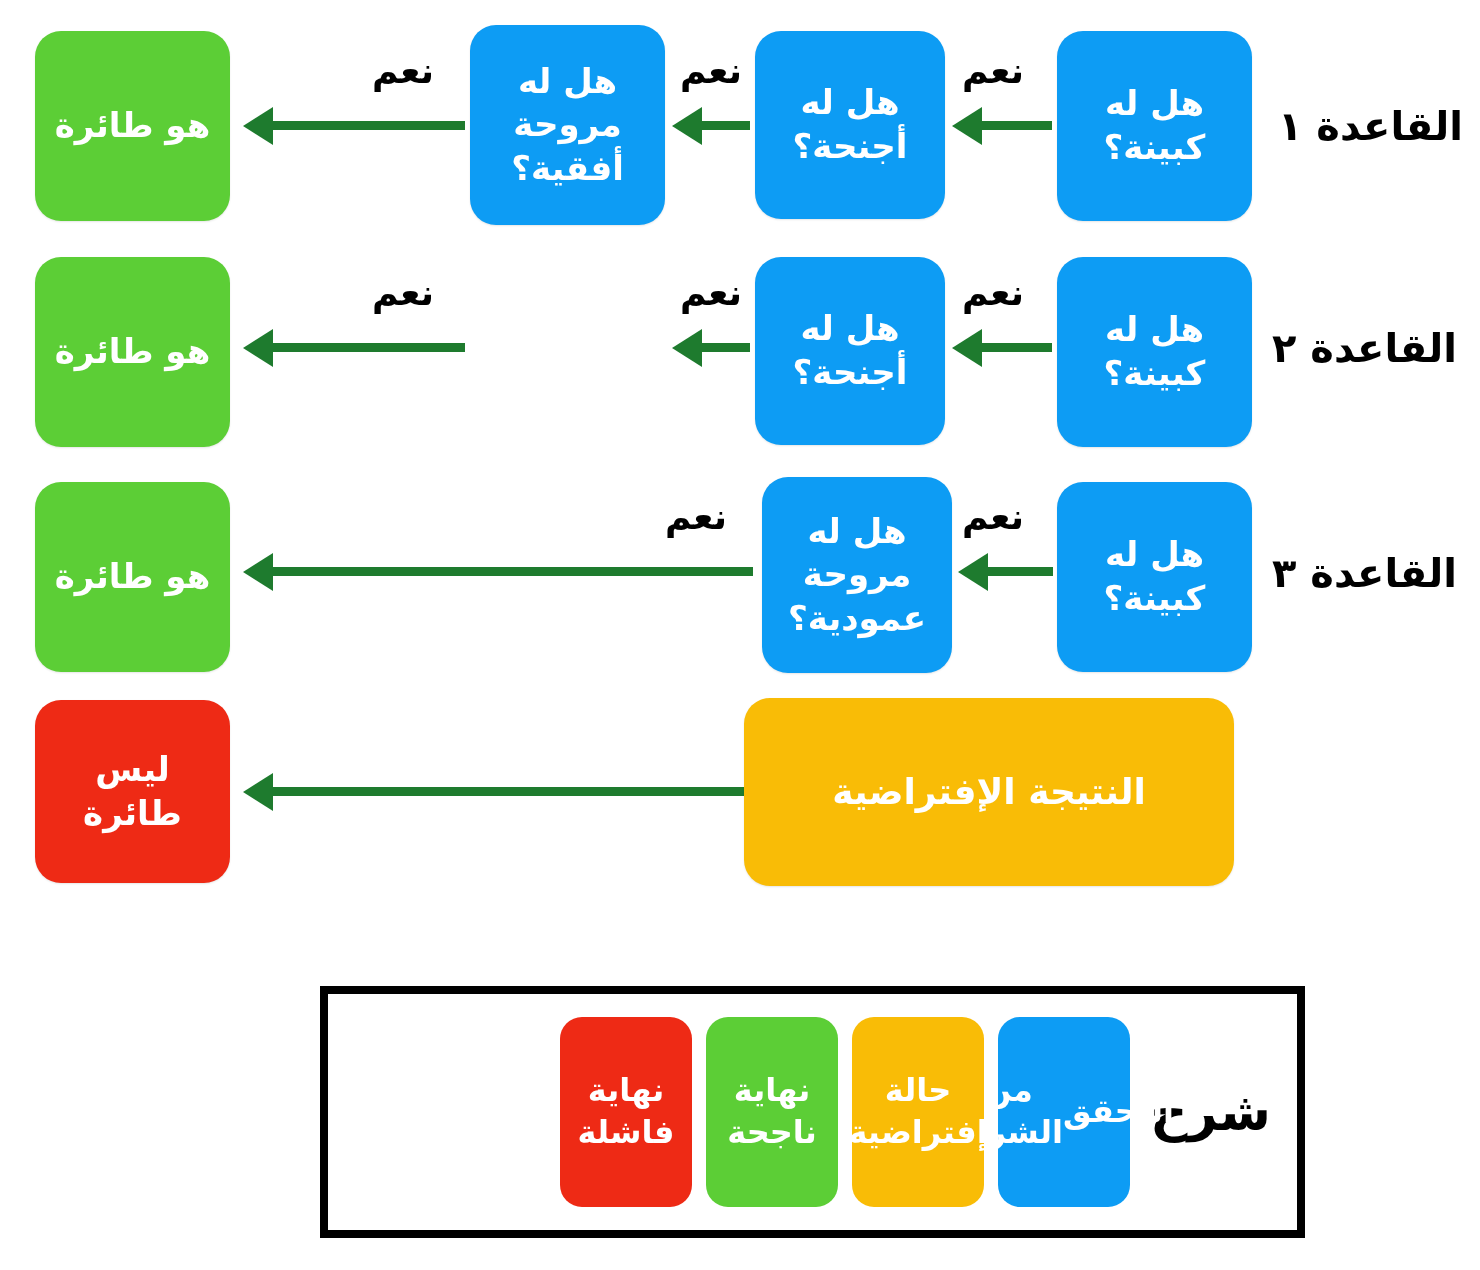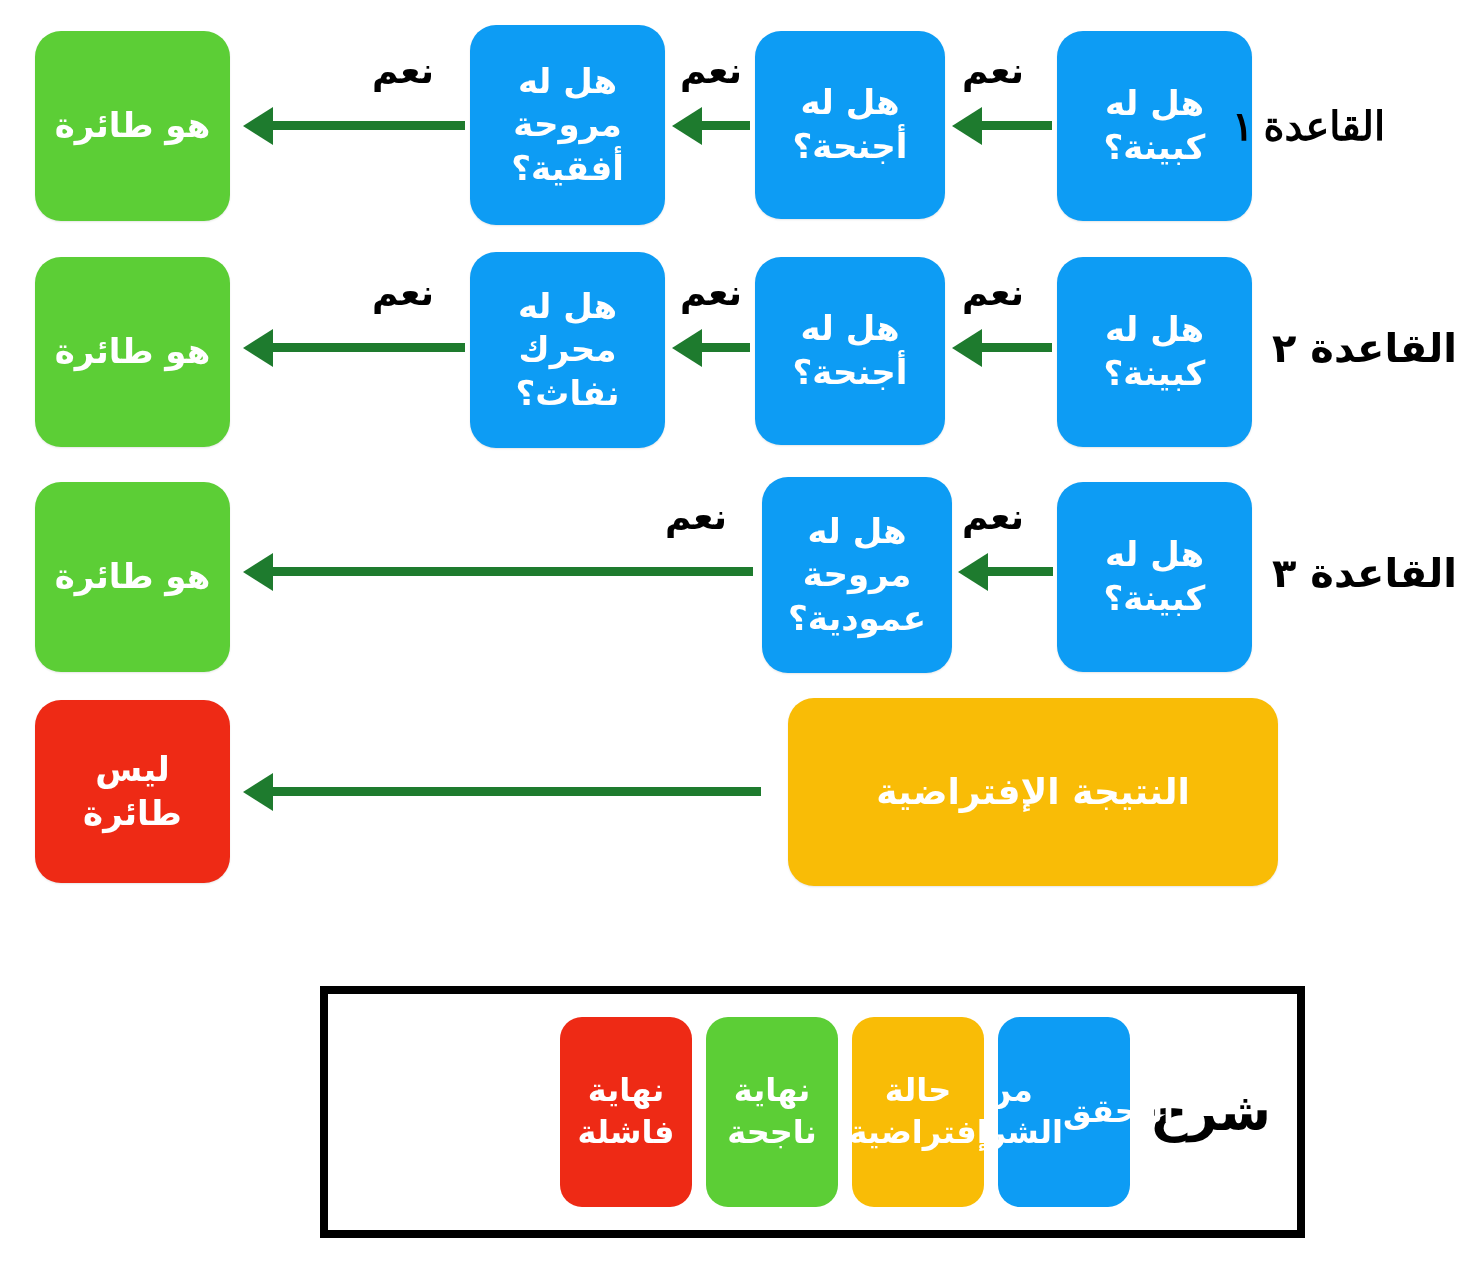--- a/index.html
+++ b/index.html
@@ -166,31 +166,30 @@
   <div class="node blue" style="left:755px; top:31px; width:190px; height:188px;">هل له أجنحة؟</div>
 
   <div class="arrow" style="left:952px; top:126px; width:100px;">
     <span class="head"></span>
     <span class="shaft"></span>
   </div>
   <div class="edge-label" style="left:962px; top:50px;">نعم</div>
 
   <div class="node blue" style="left:1057px; top:31px; width:195px; height:190px;">هل له كبينة؟</div>
 
-  <div class="rule-label" style="left:1232px; top:103px;font-family:Liberation Serif, serif;">القاعدة ١</div>
+  <div class="rule-label" style="left:1278px; top:103px;">القاعدة ١</div>
 
   <div class="node green" style="left:35px; top:257px; width:195px; height:190px;">هو طائرة</div>
 
   <div class="arrow" style="left:243px; top:348px; width:222px;">
     <span class="head"></span>
     <span class="shaft"></span>
   </div>
   <div class="edge-label" style="left:372px; top:272px;">نعم</div>
 
-  <div class="node blue" style="left:470px; top:252px; width:195px; height:196px;">هل له محرك نفاث؟</div>
 
   <div class="arrow" style="left:672px; top:348px; width:78px;">
     <span class="head"></span>
     <span class="shaft"></span>
   </div>
   <div class="edge-label" style="left:680px; top:272px;">نعم</div>
 
   <div class="node blue" style="left:755px; top:257px; width:190px; height:188px;">هل له أجنحة؟</div>
 
   <div class="arrow" style="left:952px; top:348px; width:100px;">
@@ -223,21 +222,21 @@
 
   <div class="rule-label" style="left:1272px; top:550px;">القاعدة ٣</div>
 
   <div class="node red" style="left:35px; top:700px; width:195px; height:183px;">ليس طائرة</div>
 
   <div class="arrow" style="left:243px; top:792px; width:518px;">
     <span class="head"></span>
     <span class="shaft"></span>
   </div>
 
-  <div class="node orange" style="left:788px; top:698px; width:490px; height:188px; flex-direction:row; font-size:36px;">
+  <div class="node orange" style="left:744px; top:698px; width:490px; height:188px; flex-direction:row; font-size:36px;">
     <span>النتيجة الإفتراضية</span>
   </div>
 
   <div id="legend-box">
     <div id="legend-inner">
 
       <span id="legend-title">شرح</span>
 
       <div class="legend-chip blue" style="flex-direction:row;">
         <span>التحقق</span>

